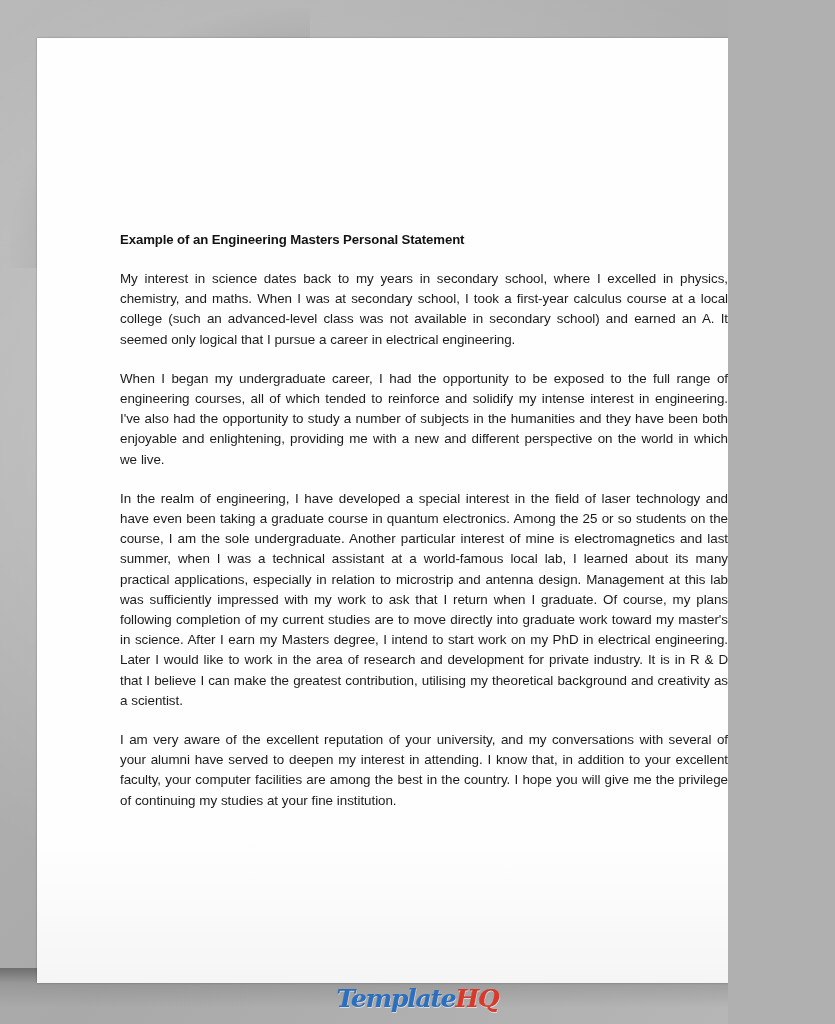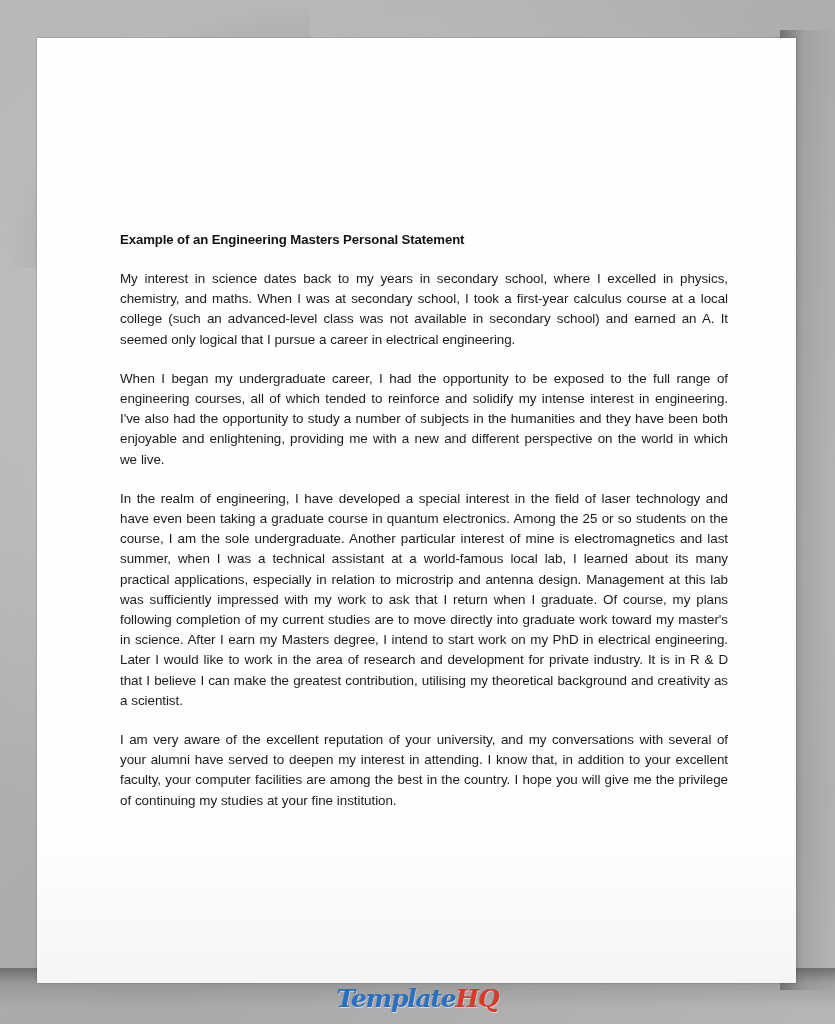--- a/index.html
+++ b/index.html
@@ -9,21 +9,21 @@
   body {
     width: 835px;
     height: 1024px;
     overflow: hidden;
     font-family: "Liberation Sans", sans-serif;
     background: #b0b0b0;
   }
 
   #screen {
     position: relative;
-    width: 835px;
+    width: 728px;
     height: 1024px;
     background:
       radial-gradient(ellipse 900px 700px at 50% 42%, rgba(255,255,255,0.30) 0%, rgba(255,255,255,0.0) 70%),
       linear-gradient(135deg, #b9b9b9 0%, #b2b2b2 30%, #a9a9a9 62%, #b6b6b6 100%);
     overflow: hidden;
   }
 
   
   #shadow-tl {
     position: absolute;

